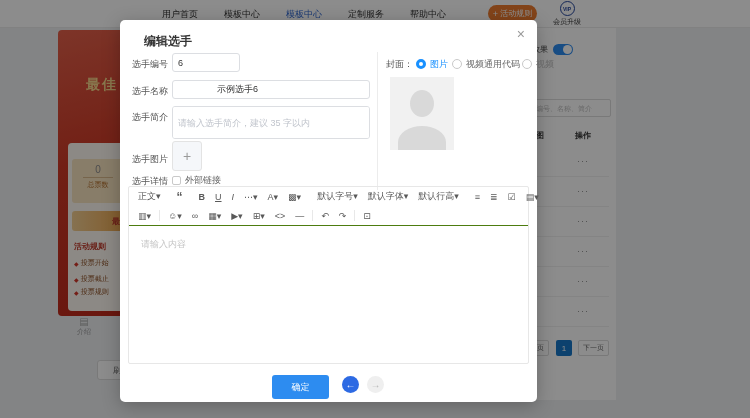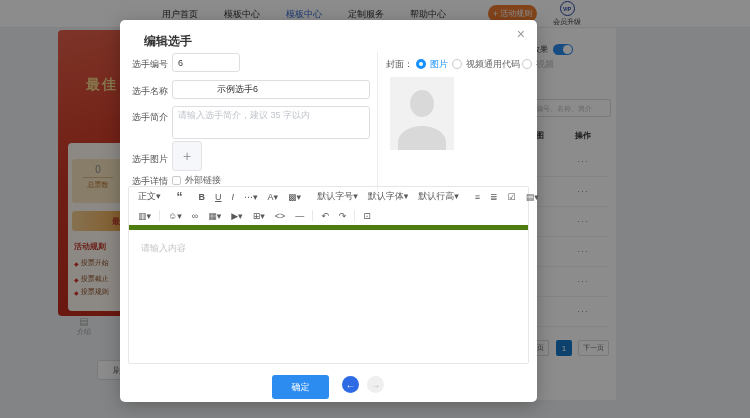--- a/index.html
+++ b/index.html
@@ -75,21 +75,21 @@
   .modal { position:absolute; left:120px; top:20px; width:417px; height:382px; background:#fff;
     border-radius:5px; z-index:3; box-shadow:0 4px 18px rgba(0,0,0,0.25); }
   .modal-title { position:absolute; left:24px; top:13px; font-size:12px; font-weight:600; color:#333; }
   .modal-close { position:absolute; right:12px; top:7px; font-size:14px; color:#999; cursor:pointer; line-height:1; }
 
   .f-label { position:absolute; left:6px; width:42px; text-align:right; font-size:9px; color:#555; white-space:nowrap; }
   .f-input { position:absolute; border:1px solid #dcdee2; border-radius:3px; font-size:9px; color:#333;
     padding:0 5px; background:#fff; }
   .f-input::placeholder, .f-textarea::placeholder { color:#c0c4cc; }
   .f-textarea { position:absolute; border:1px solid #dcdee2; border-radius:3px; font-size:9px; color:#333;
-    padding:2px 5px; resize:none; background:#fff; font-family:inherit; }
+    padding:10px 5px; resize:none; background:#fff; font-family:inherit; }
   .upload-box { position:absolute; left:52px; top:121px; width:30px; height:30px; background:#f5f7fa;
     border:1px solid #e3e3e3; border-radius:3px; display:flex; align-items:center; justify-content:center;
     font-size:14px; color:#9a9a9a; }
   .checkbox { position:absolute; left:52px; top:156px; width:9px; height:9px; border:1px solid #c9c9c9;
     border-radius:2px; background:#fff; }
   .chk-label { position:absolute; left:65px; top:154px; font-size:9px; color:#666; }
 
   .v-divider { position:absolute; left:257px; top:32px; width:1px; height:138px; background:#ececec; }
 
   .cover-label { position:absolute; left:266px; top:38px; font-size:9px; color:#555; }
@@ -101,21 +101,21 @@
   .radio-label.off { color:#666; }
   .avatar { position:absolute; left:270px; top:57px; width:64px; height:73px; background:#f1f1f1; overflow:hidden; }
   .avatar .head { position:absolute; top:13px; left:50%; transform:translateX(-50%); width:24px; height:27px;
     border-radius:50%; background:#d9d9d9; }
   .avatar .torso { position:absolute; bottom:-8px; left:50%; transform:translateX(-50%); width:48px; height:32px;
     border-radius:50% 50% 0 0; background:#d9d9d9; }
 
   .editor { position:absolute; left:8px; top:166px; width:401px; height:178px; border:1px solid #e7e7e7; border-radius:2px; }
   .tb-row { display:flex; align-items:center; height:19px; padding-left:4px; }
   .tb-row.first { border-bottom:0; }
-  .toolbar { border-bottom:5px solid #4d7c0f; }
+  .toolbar { border-bottom:1px solid #4d7c0f; }
   .tb { height:19px; display:flex; align-items:center; padding:0 5px; color:#595959; font-size:9px;
     white-space:nowrap; cursor:pointer; }
   .tb.bold { font-weight:bold; }
   .tb.underline { text-decoration:underline; }
   .tb.italic { font-style:italic; }
   .tb.quote { font-size:12px; font-weight:bold; }
   .sep { width:1px; height:11px; background:#e8e8e8; margin:0 3px; }
   .editor-body { position:relative; height:138px; }
   .editor-placeholder { position:absolute; left:12px; top:12px; font-size:9px; color:#c5c5c5; }
 

